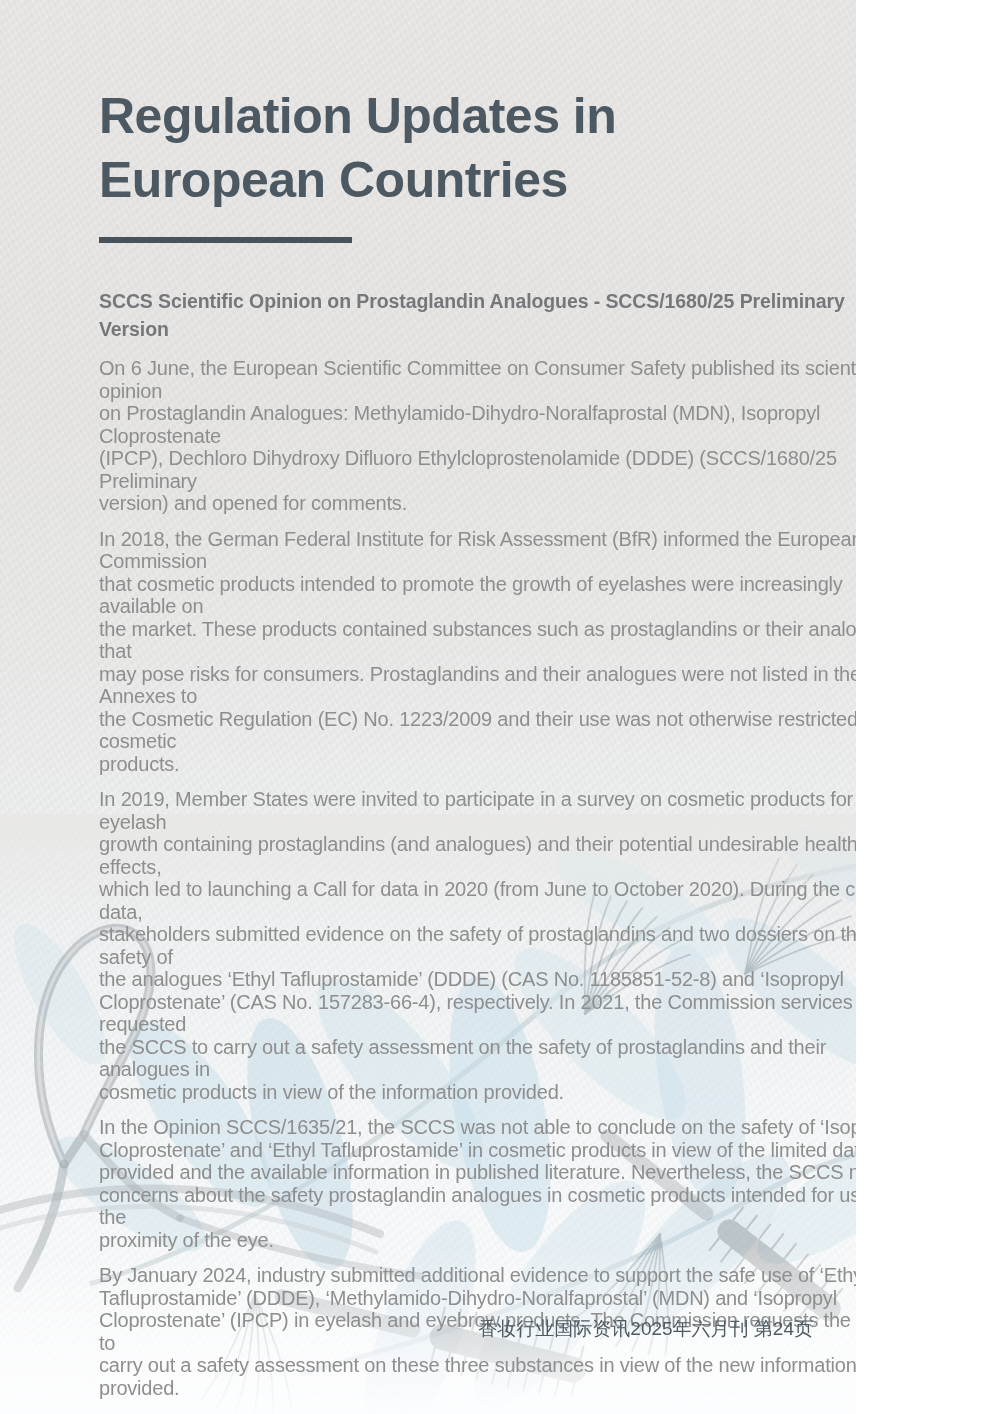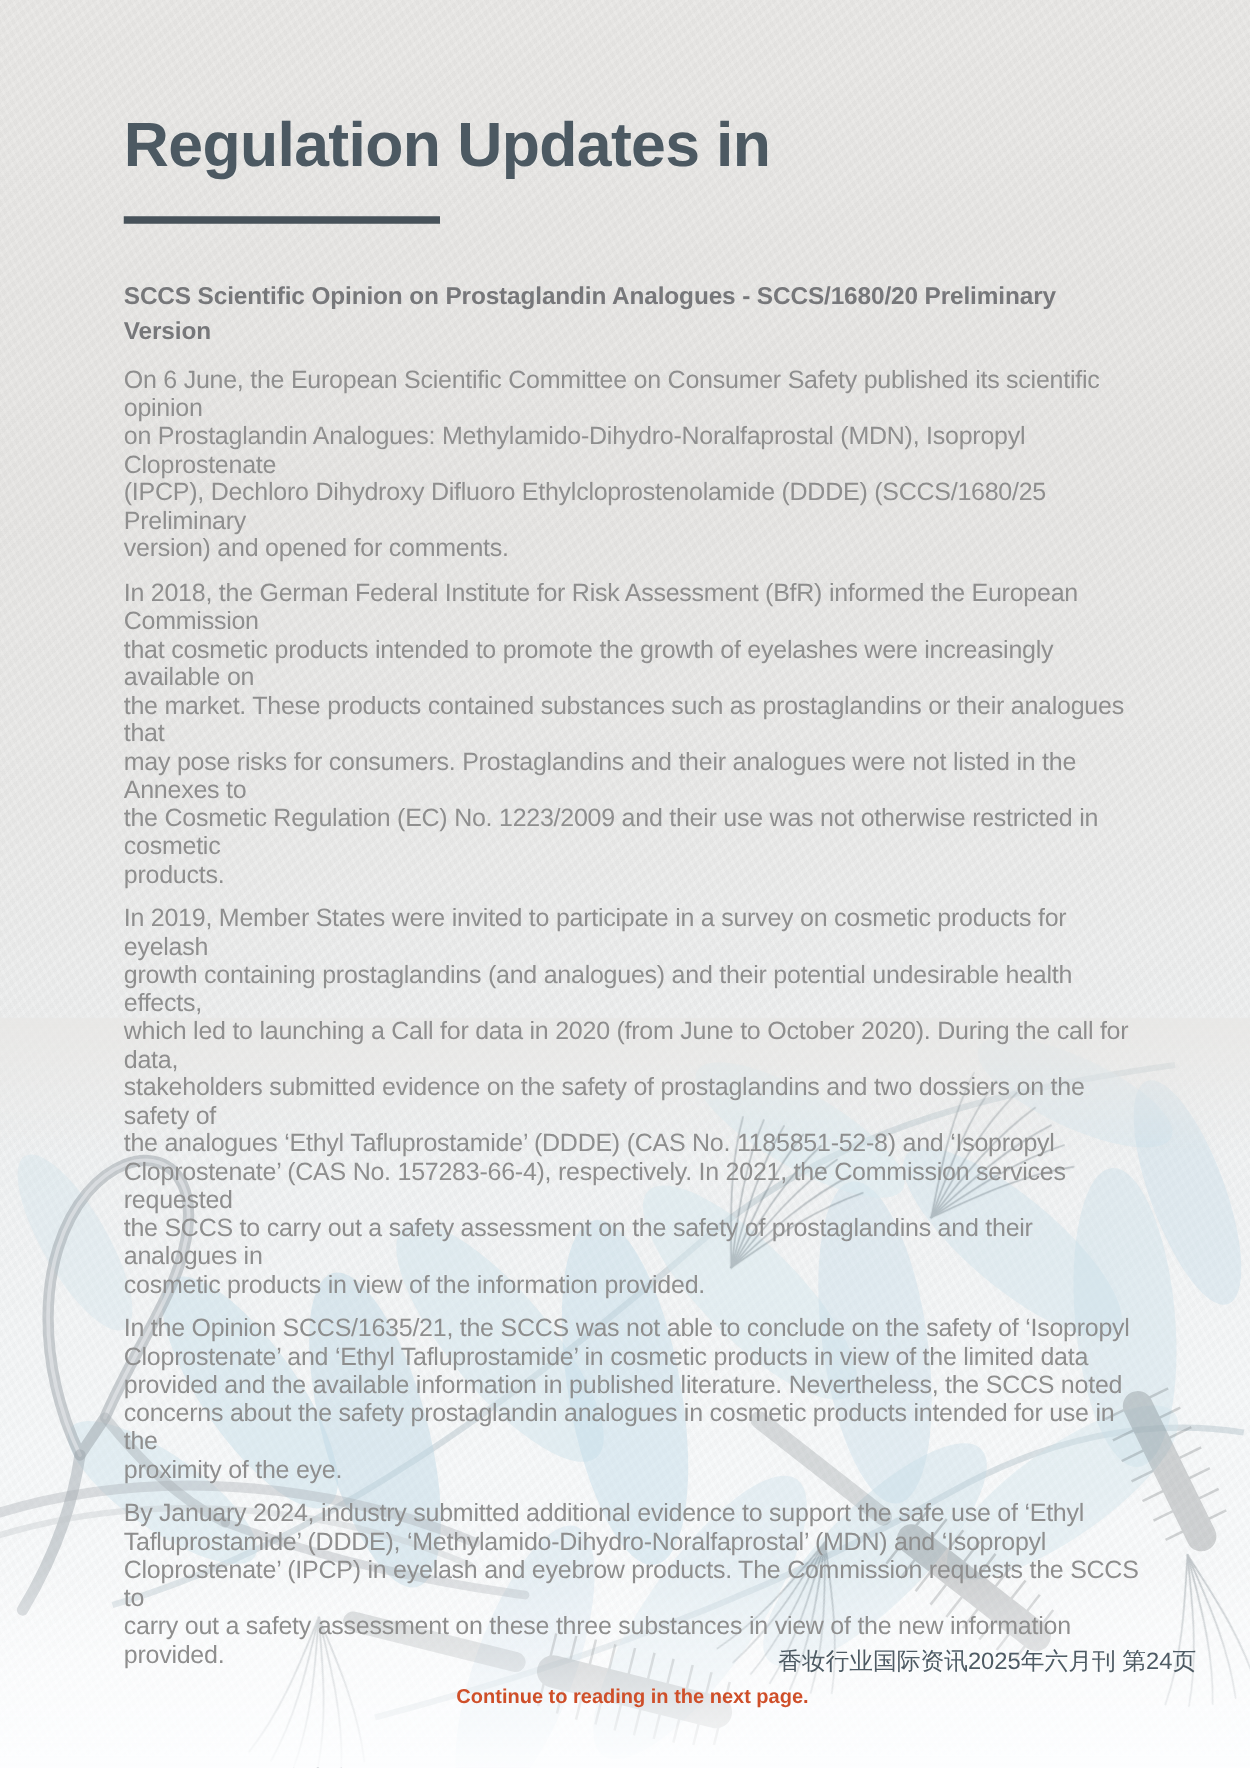--- a/index.html
+++ b/index.html
@@ -3,21 +3,21 @@
 <meta charset="utf-8">
 <style>
   html, body { margin: 0; padding: 0; }
   body {
     width: 1000px; height: 1414px;
     font-family: "Liberation Sans", "DejaVu Sans", sans-serif;
     overflow: hidden;
   }
   .page {
     position: relative;
-    width: 1000px; height: 1414px;
+    width: 856px; height: 1414px;
     background:
       linear-gradient(178deg,
         #e8e7e5 0%, #e6e5e3 28%, #e9e9e8 46%,
         #eff1f2 64%, #f7f9fa 82%, #fcfdfe 100%);
     overflow: hidden;
   }
   
   .page::before {
     content: "";
     position: absolute; inset: 0;
@@ -216,25 +216,25 @@
         <use href="#lash" transform="rotate(27)"></use>
           <use href="#lash" transform="rotate(36)"></use>
       </g>
     </g>
 
     <rect width="1000" height="600" fill="url(#topfade)"></rect>
     <rect width="1000" height="600" fill="url(#botfade)"></rect>
   </svg>
 
   <div class="content">
-    <h1 class="page-title"><span>Regulation Updates in</span><br></h1>
+    <h1 class="page-title"><span>Regulation Updates in</span><br><span>European Countries</span></h1>
 
     <div class="divider"></div>
 
-    <h2 class="article-heading">SCCS Scientific Opinion on Prostaglandin Analogues - SCCS/1680/20 Preliminary
+    <h2 class="article-heading">SCCS Scientific Opinion on Prostaglandin Analogues - SCCS/1680/25 Preliminary
 Version</h2>
 
     <p class="para">On 6 June, the European Scientific Committee on Consumer Safety published its scientific opinion
 on Prostaglandin Analogues: Methylamido-Dihydro-Noralfaprostal (MDN), Isopropyl Cloprostenate
 (IPCP), Dechloro Dihydroxy Difluoro Ethylcloprostenolamide (DDDE) (SCCS/1680/25 Preliminary
 version) and opened for comments.</p>
     <p class="para">In 2018, the German Federal Institute for Risk Assessment (BfR) informed the European Commission
 that cosmetic products intended to promote the growth of eyelashes were increasingly available on
 the market. These products contained substances such as prostaglandins or their analogues that
 may pose risks for consumers. Prostaglandins and their analogues were not listed in the Annexes to

